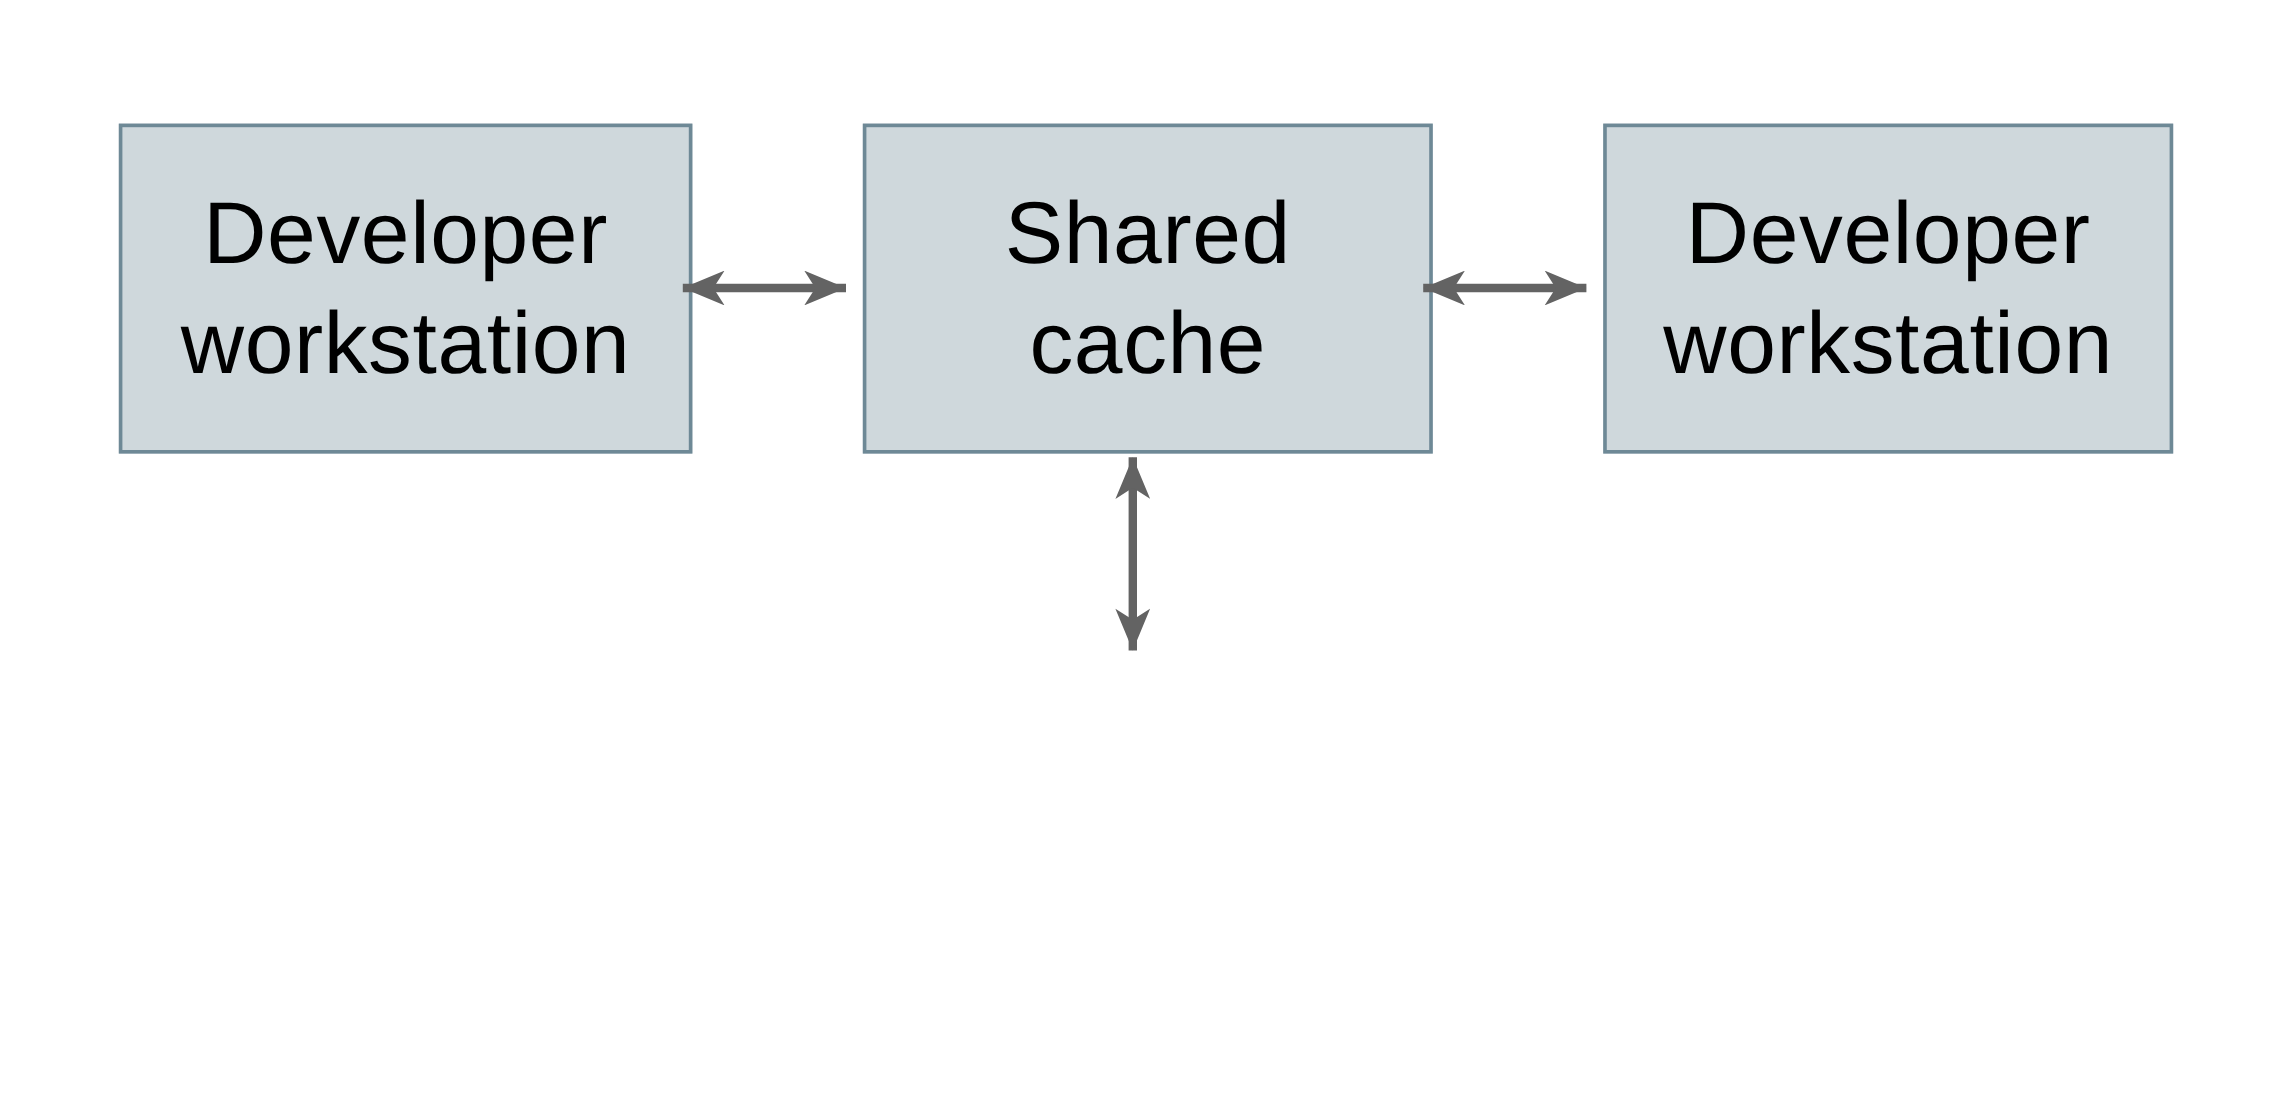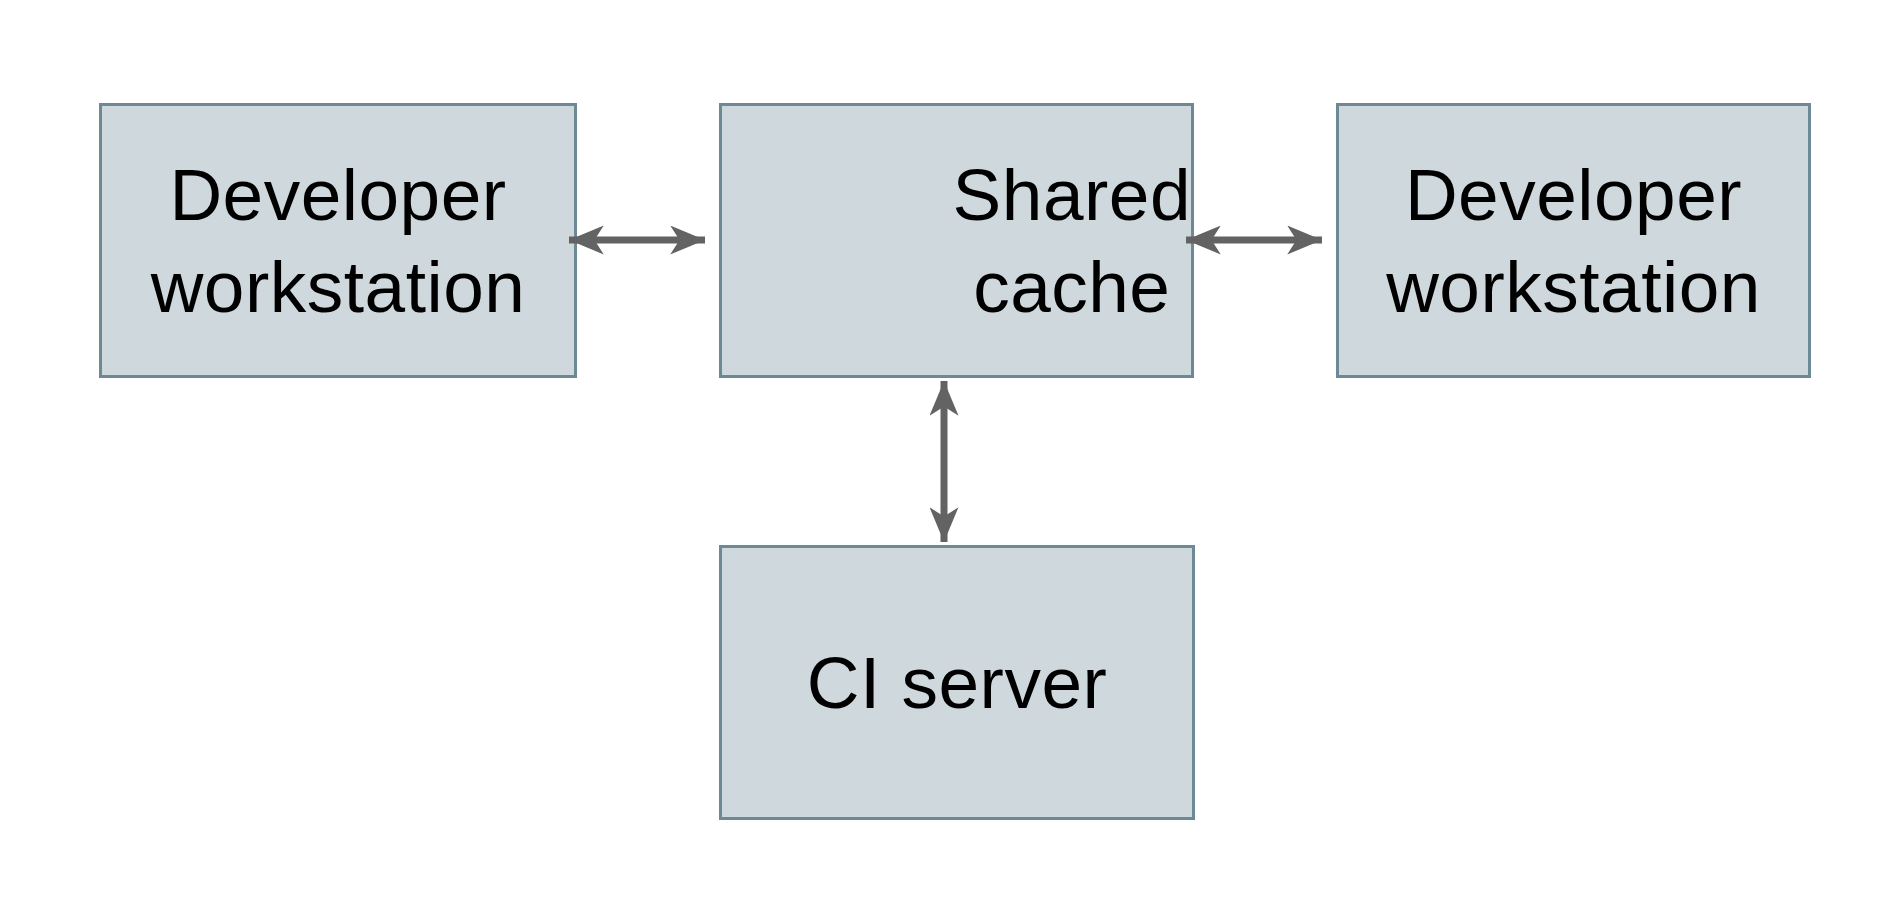--- a/index.html
+++ b/index.html
@@ -34,21 +34,21 @@
     margin-left: 11px;
   }
   .node-label {
     font-size: 73px;
     line-height: 92px;
     color: var(--text-color);
     white-space: pre-line;
     letter-spacing: 0.5px;
   }
   #node-workstation-left  { left:  88px; top: 103px; width: 478px; height: 275px; }
-  #node-shared-cache      { left: 708px; top: 103px; width: 475px; height: 275px; justify-content: flex-end; }
+  #node-shared-cache      { left: 708px; top: 103px; width: 475px; height: 275px; }
   #node-workstation-right { left:1325px; top: 103px; width: 475px; height: 275px; }
   #node-ci-server         { left: 708px; top: 545px; width: 476px; height: 275px; }
   svg.edges-layer {
     position: absolute;
     left: 0; top: 0;
     width: 1900px;
     height: 922px;
     pointer-events: none;
   }
   svg.edges-layer line {
@@ -72,23 +72,20 @@
   <div class="node" id="node-shared-cache">
     <div class="node-label">Shared
 cache</div>
   </div>
 
   <div class="node" id="node-workstation-right">
     <div class="node-label">Developer
 workstation</div>
   </div>
 
-  <div class="node" id="node-ci-server">
-    <div class="node-label">CI server</div>
-  </div>
 
   <svg class="edges-layer" viewBox="0 0 1900 922" xmlns="http://www.w3.org/2000/svg">
     <defs>
       <marker id="arrowhead" viewBox="0 0 12 10" refX="12" refY="5" markerWidth="40" markerHeight="29" markerUnits="userSpaceOnUse" orient="auto-start-reverse">
         <path class="arrowhead-shape" d="M0,0 L12,5 L0,10 L3.2,5 Z"></path>
       </marker>
     </defs>
 
     <line x1="569" y1="240" x2="705" y2="240" marker-start="url(#arrowhead)" marker-end="url(#arrowhead)"></line>
 

